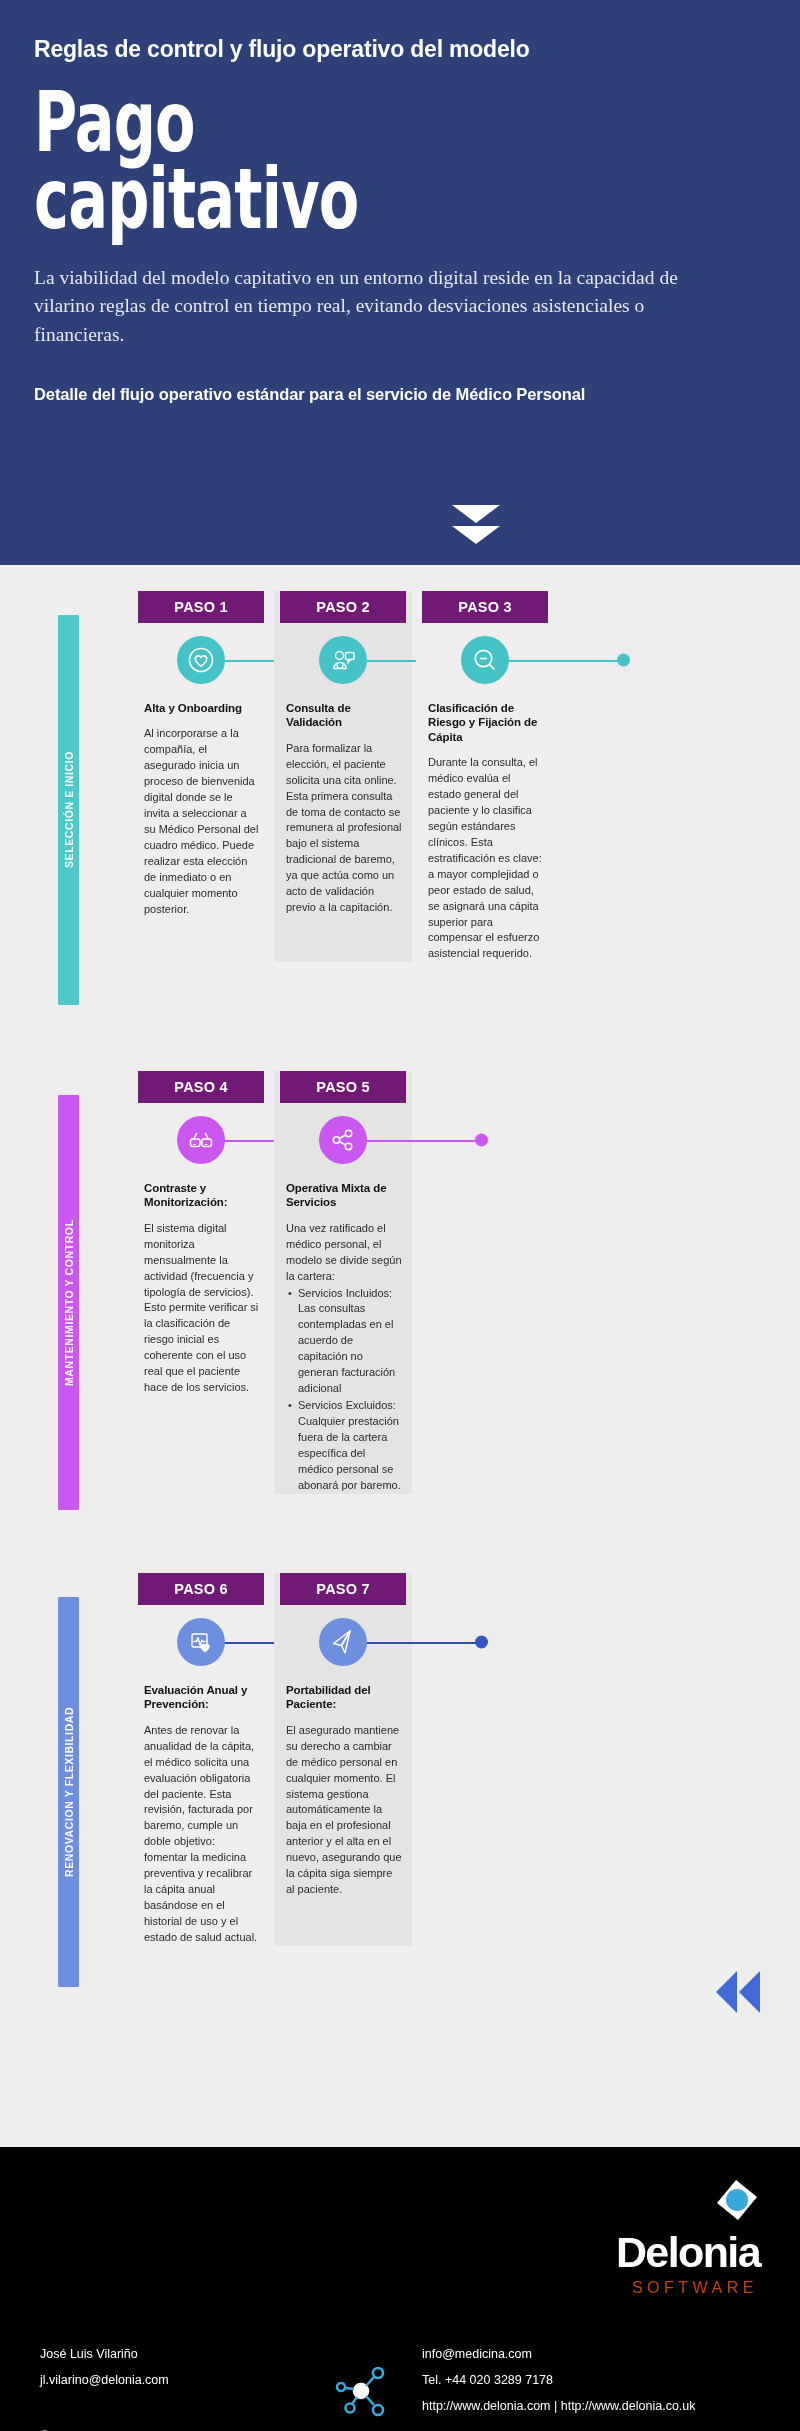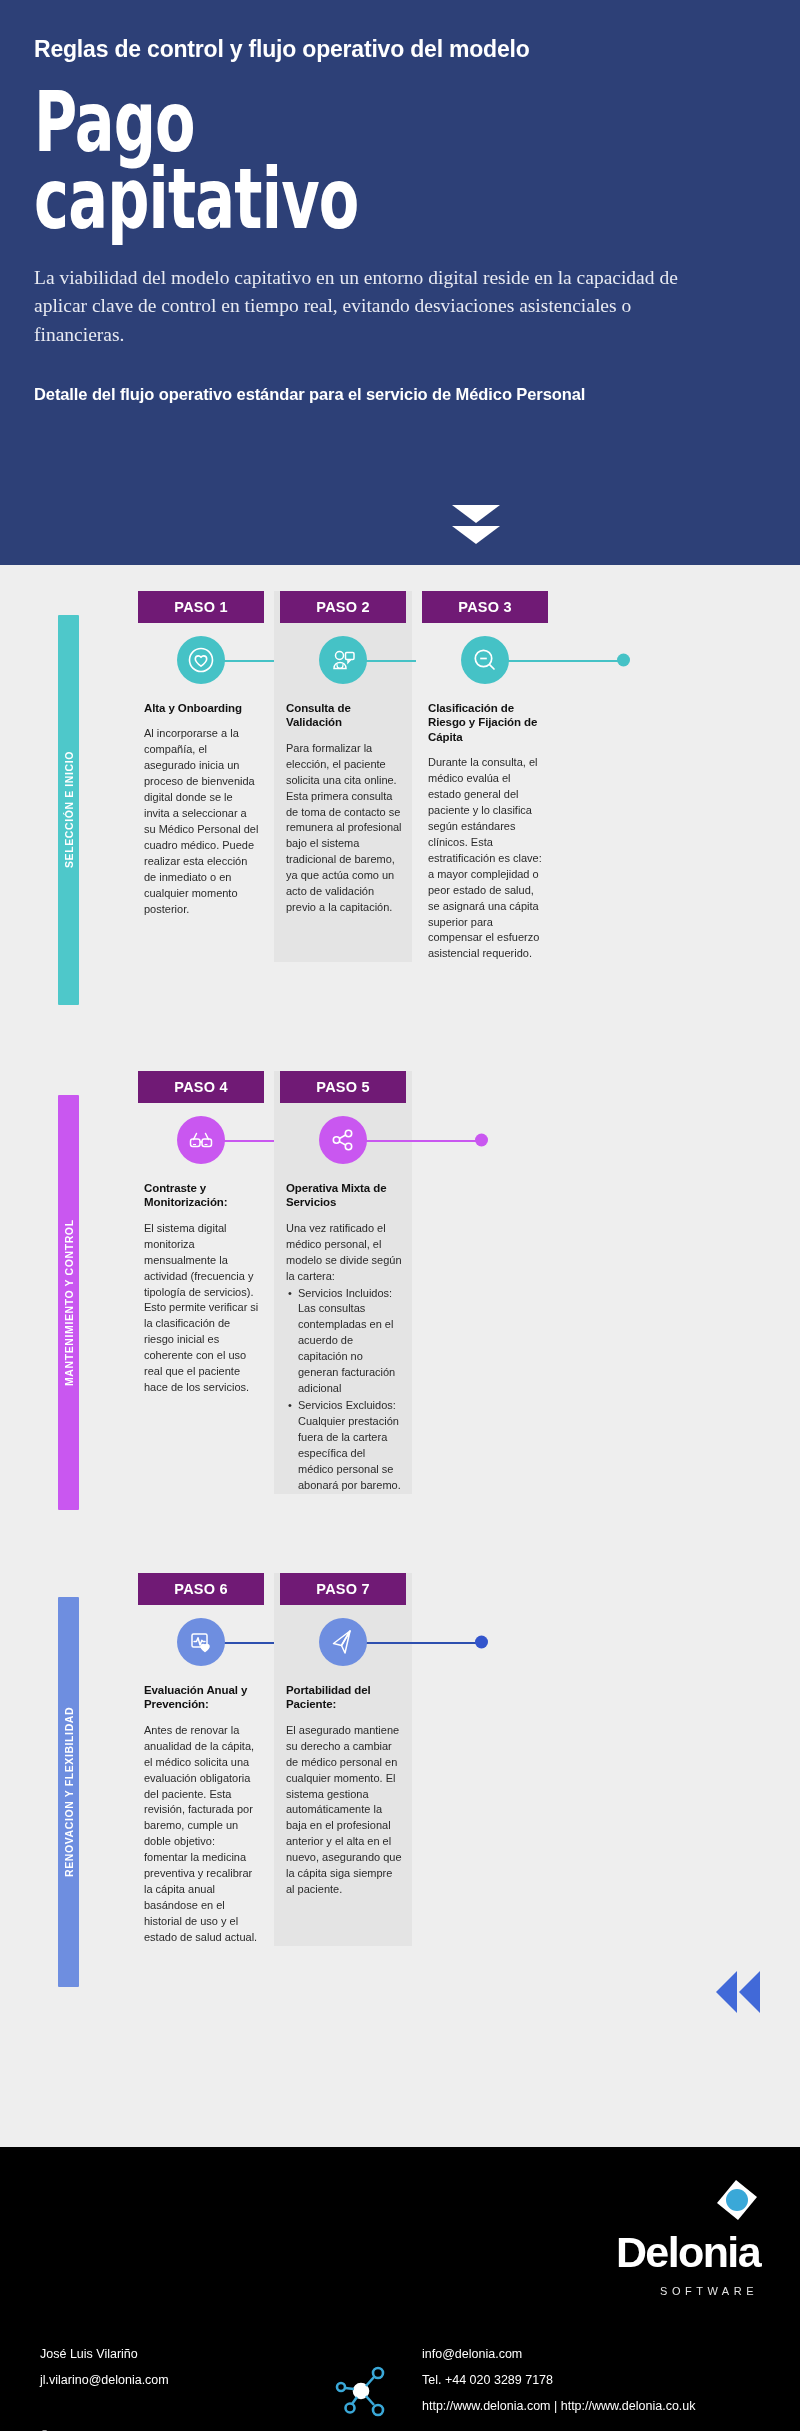--- a/index.html
+++ b/index.html
@@ -221,24 +221,24 @@
   .logo-mark { width: 46px; height: 46px; position: relative; }
   .logo-text-wrap { display: flex; flex-direction: column; align-items: flex-end; }
   .logo-word {
     font-size: 43px;
     font-weight: bold;
     letter-spacing: -1.6px;
     line-height: 0.95;
     color: #ffffff;
   }
   .logo-sub {
-    font-size: 11px;
+    font-size: 16px;
     letter-spacing: 4.5px;
-    color: #e5e5e5;
-    margin-top: 12px;
+    color: #c2410c;
+    margin-top: 6px;
     margin-right: 2px;
   }
   .footer-cols {
     display: flex;
     margin-top: 44px;
     font-size: 12.5px;
     line-height: 2.1;
   }
   .fc-left { width: 290px; }
   .fc-mid { width: 92px; display: flex; align-items: flex-end; padding-bottom: 18px; }
@@ -249,21 +249,21 @@
 <body>
 
 <div class="page">
 
   <div class="header">
     <div class="kicker">Reglas de control y flujo operativo del modelo</div>
     <div class="bigtitle">
       <span class="l1">Pago</span>
       <span class="l2">capitativo</span>
     </div>
-    <div class="lead">La viabilidad del modelo capitativo en un entorno digital reside en la capacidad de aplicar clave de control en tiempo real, evitando desviaciones asistenciales o financieras.</div>
+    <div class="lead">La viabilidad del modelo capitativo en un entorno digital reside en la capacidad de vilarino reglas de control en tiempo real, evitando desviaciones asistenciales o financieras.</div>
     <div class="detail-line">Detalle del flujo operativo estándar para el servicio de Médico Personal</div>
     <div class="chevrons">
       <div class="chev"></div>
       <div class="chev second"></div>
     </div>
   </div>
 
   <div class="section sec1" style="margin-top:26px;height:430px;">
     <div class="band" style="top:24px;height:390px;">
       <div class="band-label">SELECCIÓN E INICIO</div>
@@ -466,20 +466,20 @@
             <circle cx="20" cy="48" r="4.5"></circle>
             <circle cx="48" cy="50" r="5"></circle>
             <line x1="36" y1="26" x2="44" y2="17"></line>
             <line x1="24" y1="29" x2="15" y2="28"></line>
             <line x1="27" y1="37" x2="22" y2="44"></line>
             <line x1="36" y1="36" x2="44" y2="45"></line>
           </svg>
         </div>
       </div>
       <div class="fc-right">
-        <div>info@delonia.com</div>
+        <div>info@medicina.com</div>
         <div>Tel. +44 020 3289 7178</div>
         <div>http://www.delonia.com | http://www.delonia.co.uk</div>
       </div>
     </div>
   </div>
 
 </div>
 
 </body></html>

